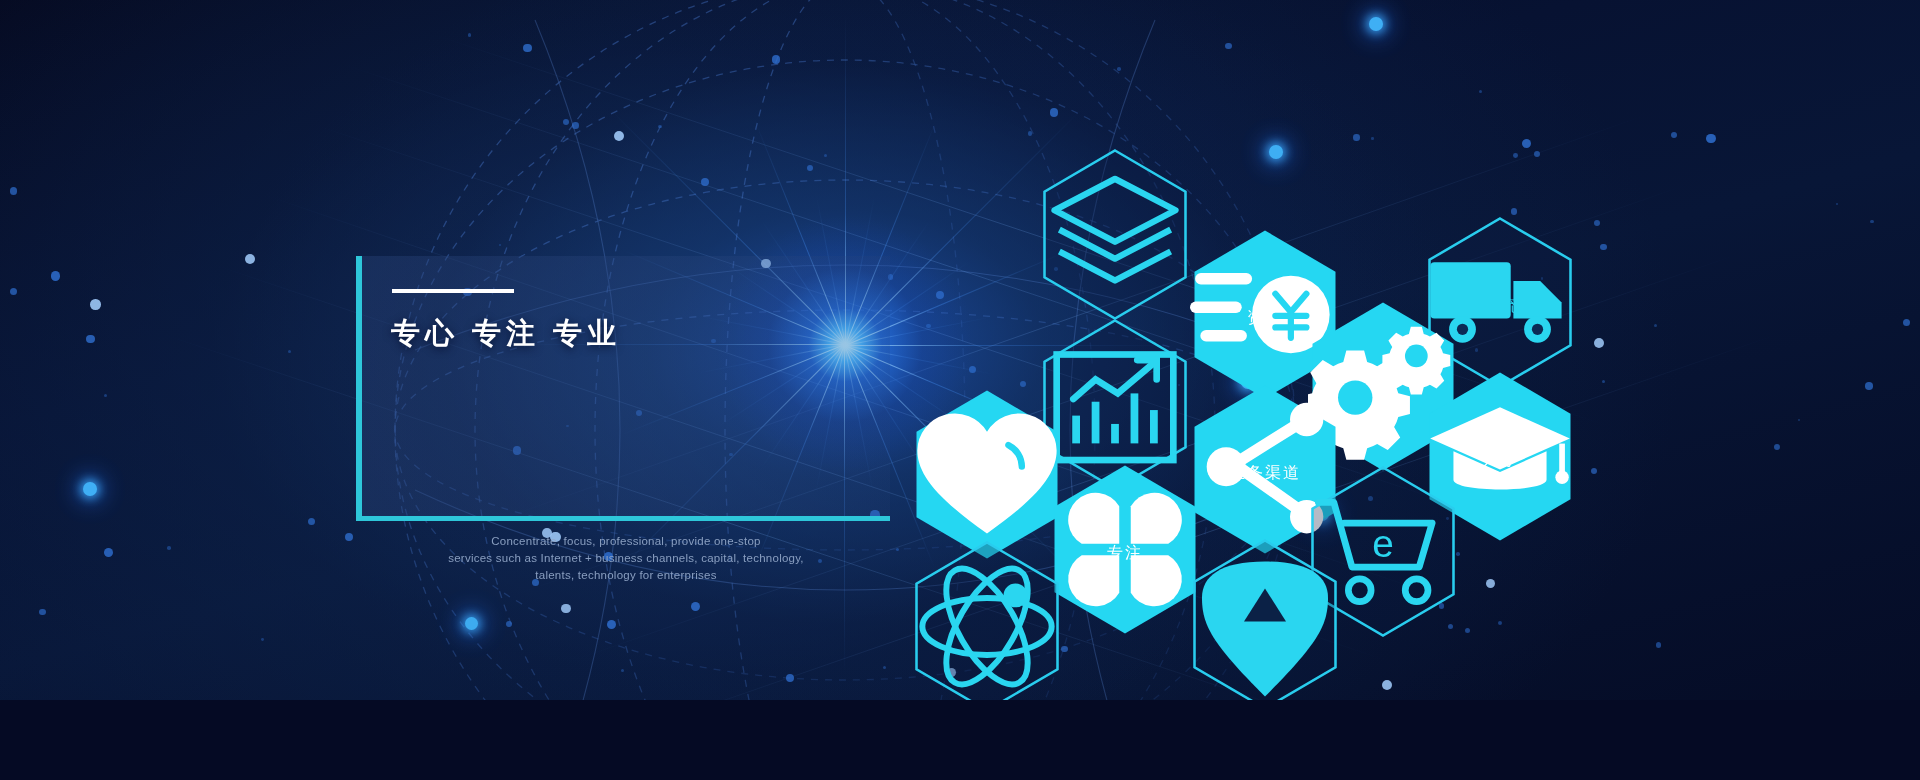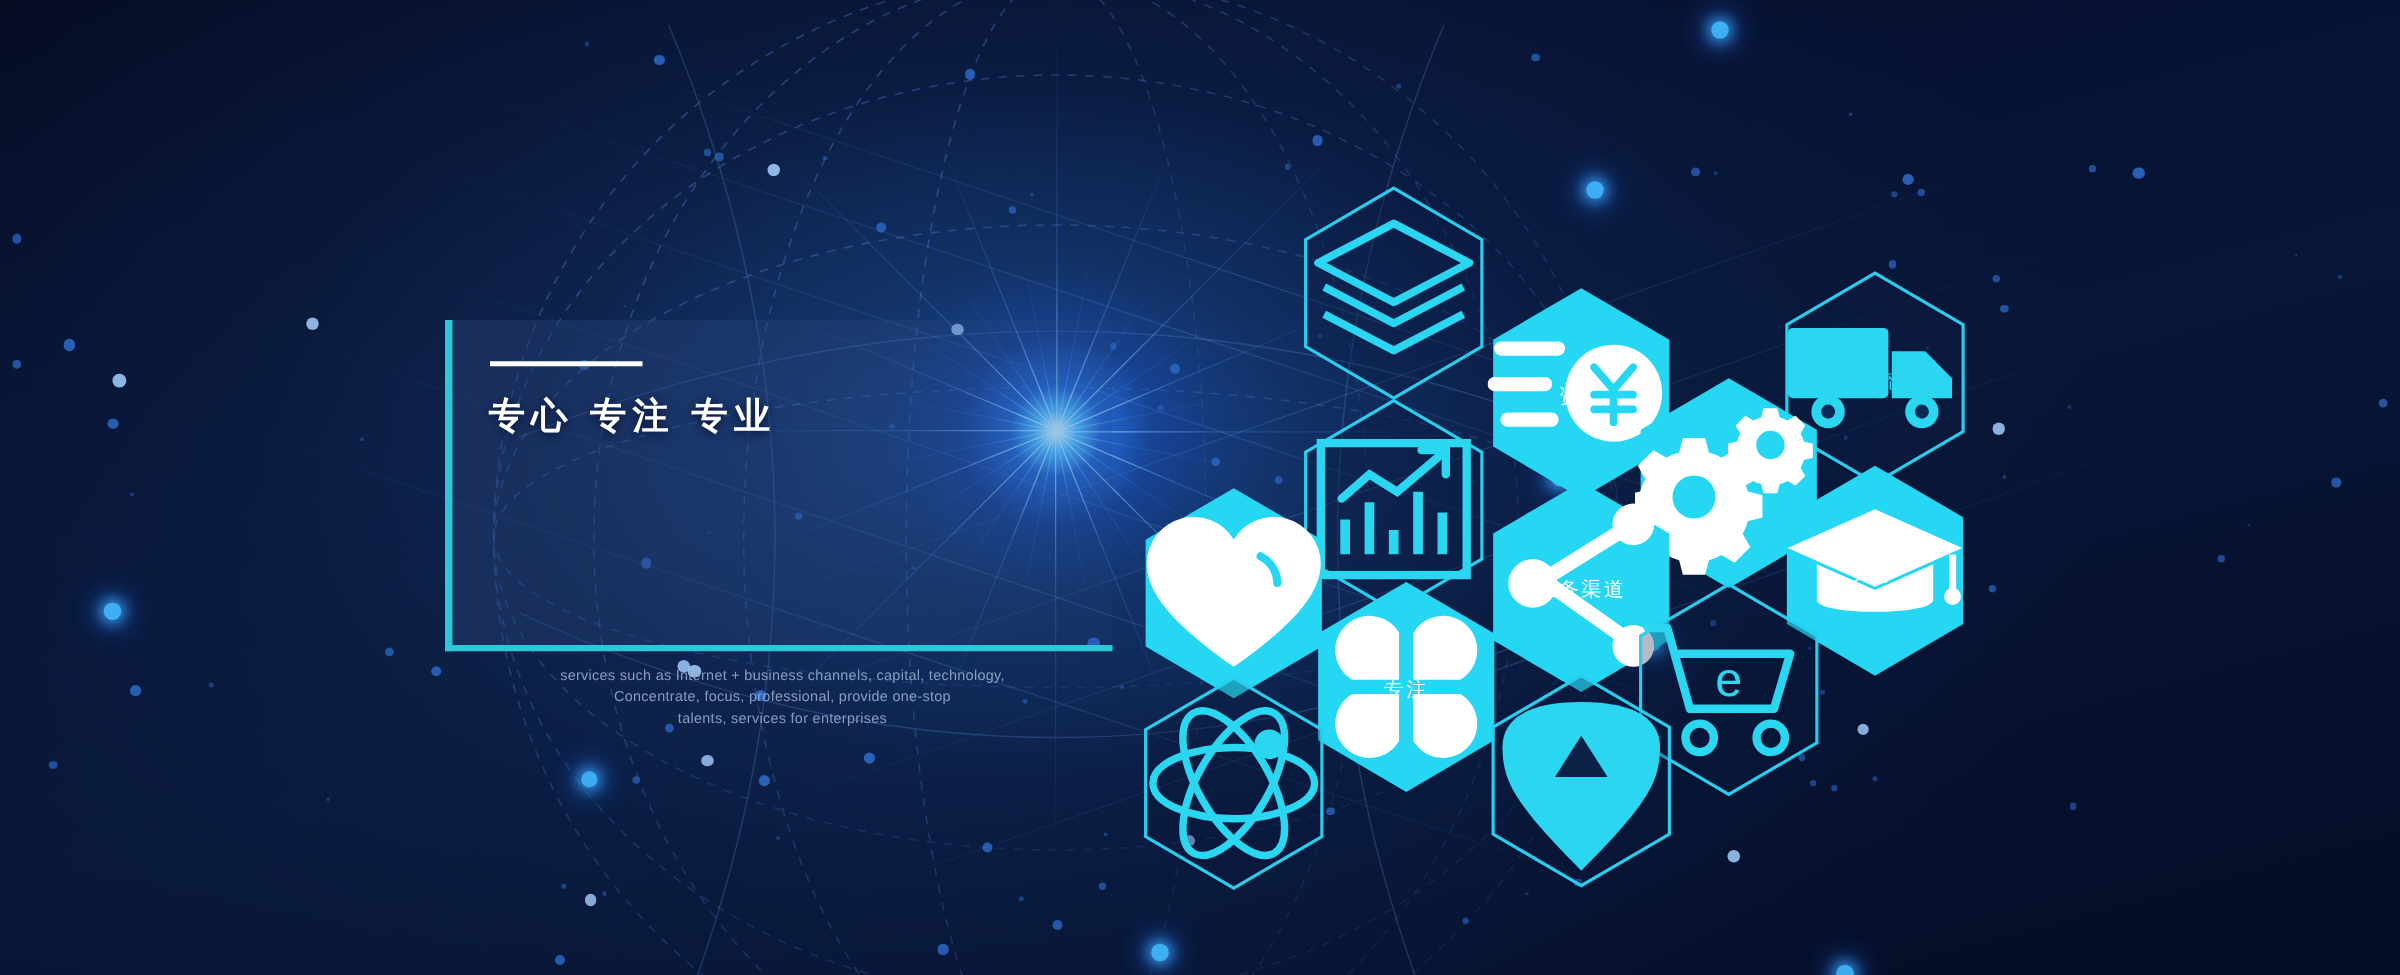--- a/index.html
+++ b/index.html
@@ -1,17 +1,17 @@
 <!DOCTYPE html>
 <html><head>
 <meta charset="utf-8">
 <style>
   html,body{margin:0;padding:0;background:#050a24;}
   body{width:1920px;height:780px;overflow:hidden;font-family:"Liberation Sans","DejaVu Sans",sans-serif;}
-  #stage{position:relative;width:1920px;height:780px;overflow:hidden;
+  #stage{position:relative;width:1920px;height:700px;overflow:hidden;
     background:
       radial-gradient(ellipse 900px 620px at 845px 345px, #1b4a9c 0%, rgba(20,58,120,0.55) 22%, rgba(12,32,78,0.25) 45%, rgba(6,16,46,0) 68%),
       radial-gradient(ellipse 1400px 900px at 700px 360px, #15325f 0%, rgba(14,38,80,0.45) 35%, rgba(6,14,42,0) 70%),
       linear-gradient(165deg,#05091f 0%,#071232 35%,#081637 55%,#050c26 100%);
   }
   .lyr{position:absolute;inset:0;pointer-events:none;}
 
   
   .globe{position:absolute;left:345px;top:-70px;width:1000px;height:1000px;opacity:.62;}
   .globe svg{width:100%;height:100%;}
@@ -342,23 +342,23 @@
     </div>
 
   <div id="panel">
     <div class="rule"></div>
     <div id="headline">
       <div class="l1">专心 专注 专业</div>
     </div>
   </div>
 
   <div id="sub">
+    <div>Concentrate, focus, professional, provide one-stop</div>
     <div>services such as Internet + business channels, capital, technology,</div>
-    <div>Concentrate, focus, professional, provide one-stop</div>
-    <div>talents, services for enterprises</div>
+    <div>talents, technology for enterprises</div>
   </div>
 
   <div class="hex out big" style="left:1040px;top:148px">
     <svg viewBox="0 0 100 115">
         <polygon points="50,1.5 97,29 97,86 50,113.5 3,86 3,29" fill="rgba(12,30,70,.35)" stroke="#29cdee" stroke-width="1.7"></polygon>
       </svg>
     <div class="inner">
       <span class="gi">
         <svg width="62" height="58" viewBox="0 0 62 58" fill="none" stroke="#2ad6f0" stroke-width="2.6" stroke-linejoin="round">
           <polygon points="31,6 56,19 31,32 6,19"></polygon>

